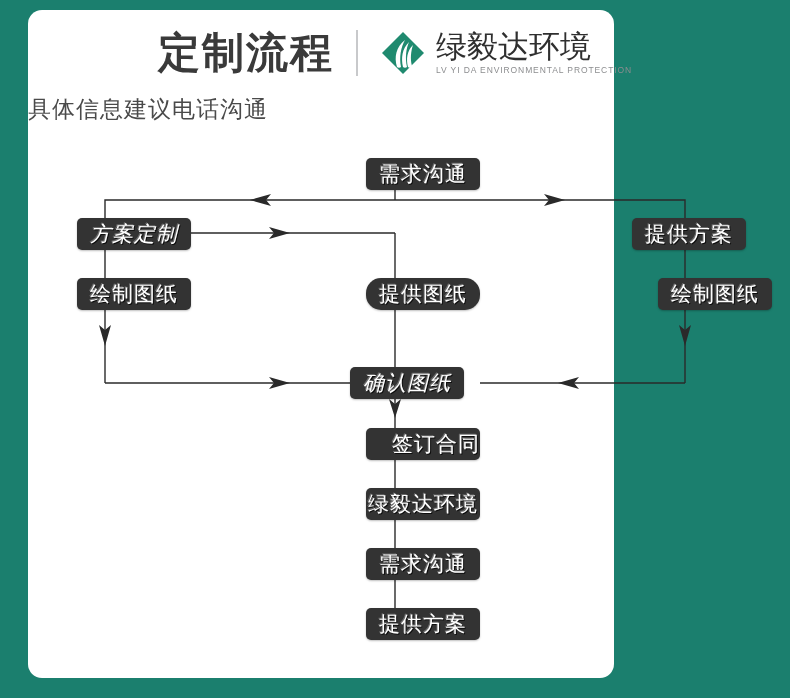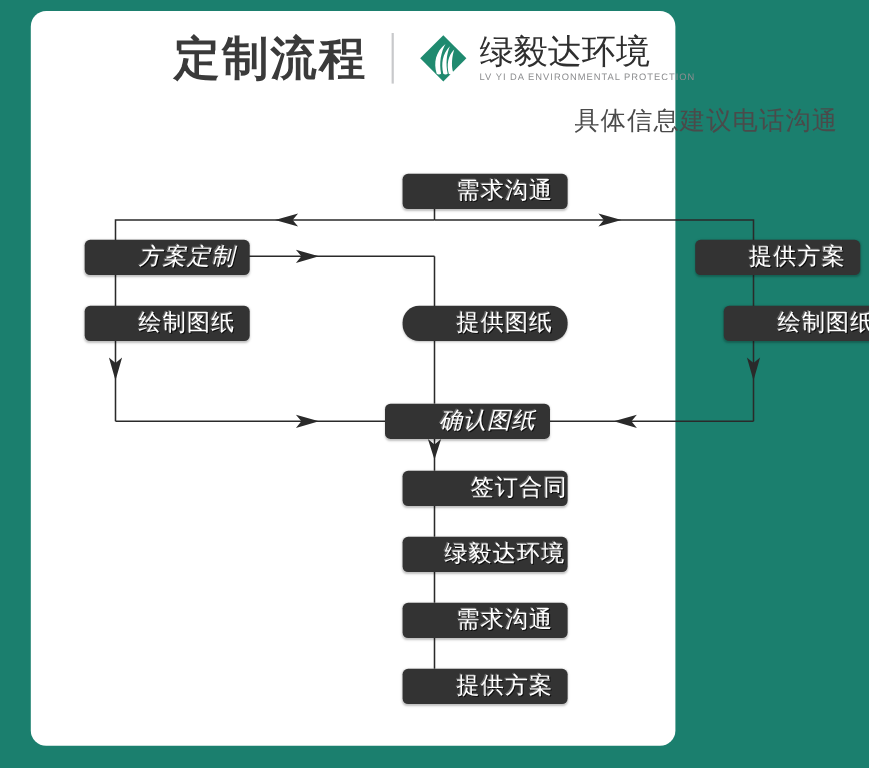--- a/index.html
+++ b/index.html
@@ -85,21 +85,21 @@
     letter-spacing: 0.9px;
     white-space: nowrap;
     margin-top: 2px;
   }
 
   .subtitle {
     position: absolute;
     left: 0;
     top: 84px;
     width: 734px;
-    text-align: right;
+    text-align: left;
     font-size: 23px;
     color: #4a4a4a;
     letter-spacing: 1px;
   }
 
   
   .flow {
     position: absolute;
     left: 0;
     top: 0;
@@ -119,21 +119,21 @@
     border-radius: 5px;
     color: #ffffff;
     font-size: 21px;
     line-height: 32px;
     text-align: center;
     white-space: nowrap;
     letter-spacing: 1px;
     text-shadow: -1px -1px 0 #6a6a6a, 1px 1px 0 #0d0d0d;
     box-shadow: 0 1px 2px rgba(0,0,0,0.25);
   }
-  .w114 { width: 114px; padding-left: 36px; }
+  .w114 { width: 114px; }
 </style>
 </head>
 <body>
 
 <div class="page">
   <div class="panel">
 
     <div class="header">
       <div class="title-main">定制流程</div>
       <div class="title-divider"></div>

